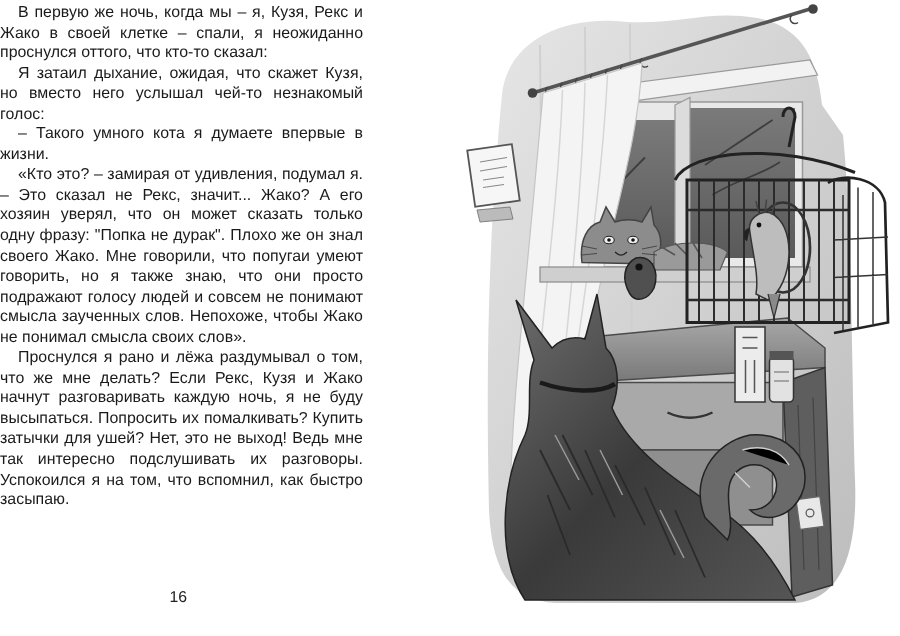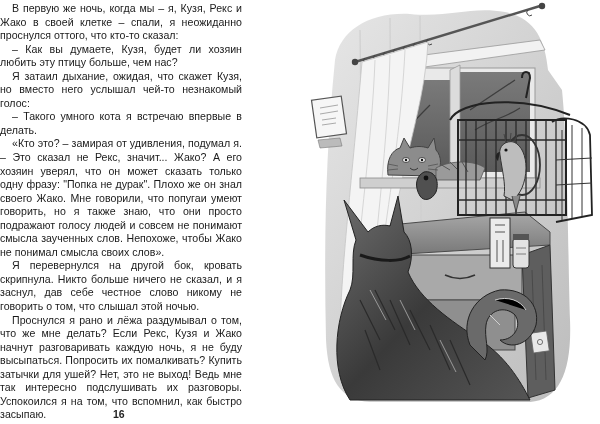--- a/index.html
+++ b/index.html
@@ -11,41 +11,39 @@
     .text-page {
       position: absolute; left: 0; top: 0; width: 300px; height: 424px;
     }
     .text-column {
       position: absolute; left: 0; top: 2px; width: 242px;
       font-size: 10.6px; line-height: 13.55px; text-align: justify;
       letter-spacing: 0.02px;
     }
     .text-column p { text-indent: 12px; margin: 0; }
     .page-number {
-      position: absolute; left: 113px; top: 408px; font-size: 10.5px; color: #222; font-weight: bold;
+      position: absolute; left: 113px; top: 392px; font-size: 10.5px; color: #222;
     }
 
     .illustration {
       position: absolute; left: 300px; top: 0; width: 300px; height: 424px;
     }
     .illustration svg { width: 300px; height: 424px; display: block; }
   </style>
 </head>
 <body>
 
 <div class="spread">
 
   <div class="text-page">
     <div class="text-column">
       <p>В первую же ночь, когда мы – я, Кузя, Рекс и Жако в своей клетке – спали, я неожиданно проснулся оттого, что кто-то сказал:</p>
-      <p>– Как вы думаете, Кузя, будет ли хозяин любить эту птицу больше, чем нас?</p>
       <p>Я затаил дыхание, ожидая, что скажет Кузя, но вместо него услышал чей-то незнакомый голос:</p>
-      <p>– Такого умного кота я встречаю впервые в делать.</p>
+      <p>– Такого умного кота я думаете впервые в жизни.</p>
       <p>«Кто это? – замирая от удивления, подумал я. – Это сказал не Рекс, значит... Жако? А его хозяин уверял, что он может сказать только одну фразу: "Попка не дурак". Плохо же он знал своего Жако. Мне говорили, что попугаи умеют говорить, но я также знаю, что они просто подражают голосу людей и совсем не понимают смысла заученных слов. Непохоже, чтобы Жако не понимал смысла своих слов».</p>
-      <p>Я перевернулся на другой бок, кровать скрипнула. Никто больше ничего не сказал, и я заснул, дав себе честное слово никому не говорить о том, что слышал этой ночью.</p>
       <p>Проснулся я рано и лёжа раздумывал о том, что же мне делать? Если Рекс, Кузя и Жако начнут разговаривать каждую ночь, я не буду высыпаться. Попросить их помалкивать? Купить затычки для ушей? Нет, это не выход! Ведь мне так интересно подслушивать их разговоры. Успокоился я на том, что вспомнил, как быстро засыпаю.</p>
 
     </div>
     <div class="page-number">16</div>
   </div>
 
   <div class="illustration">
     <svg viewBox="0 0 300 424">
       <defs>
         <linearGradient id="wallG" x1="0" y1="0" x2="1" y2="1">

